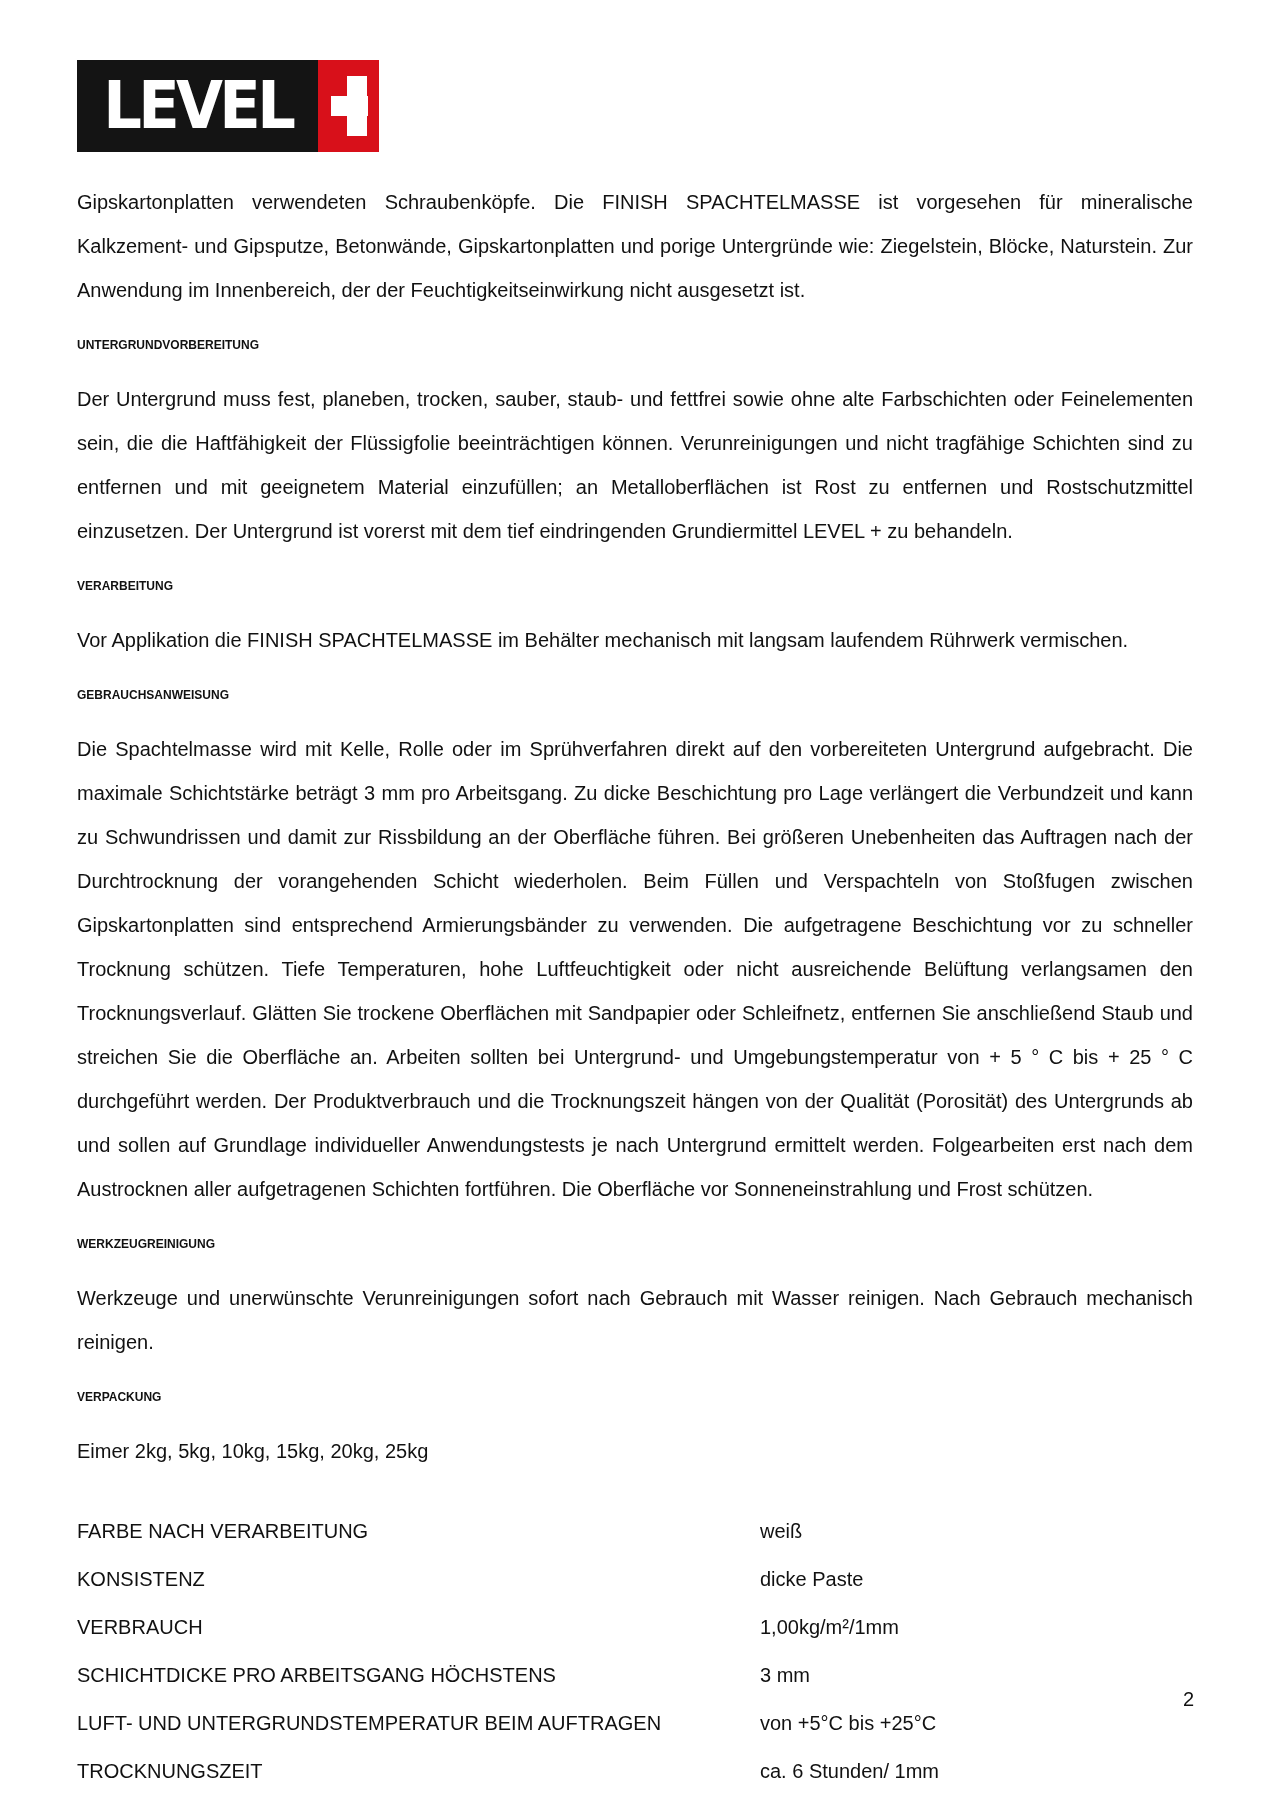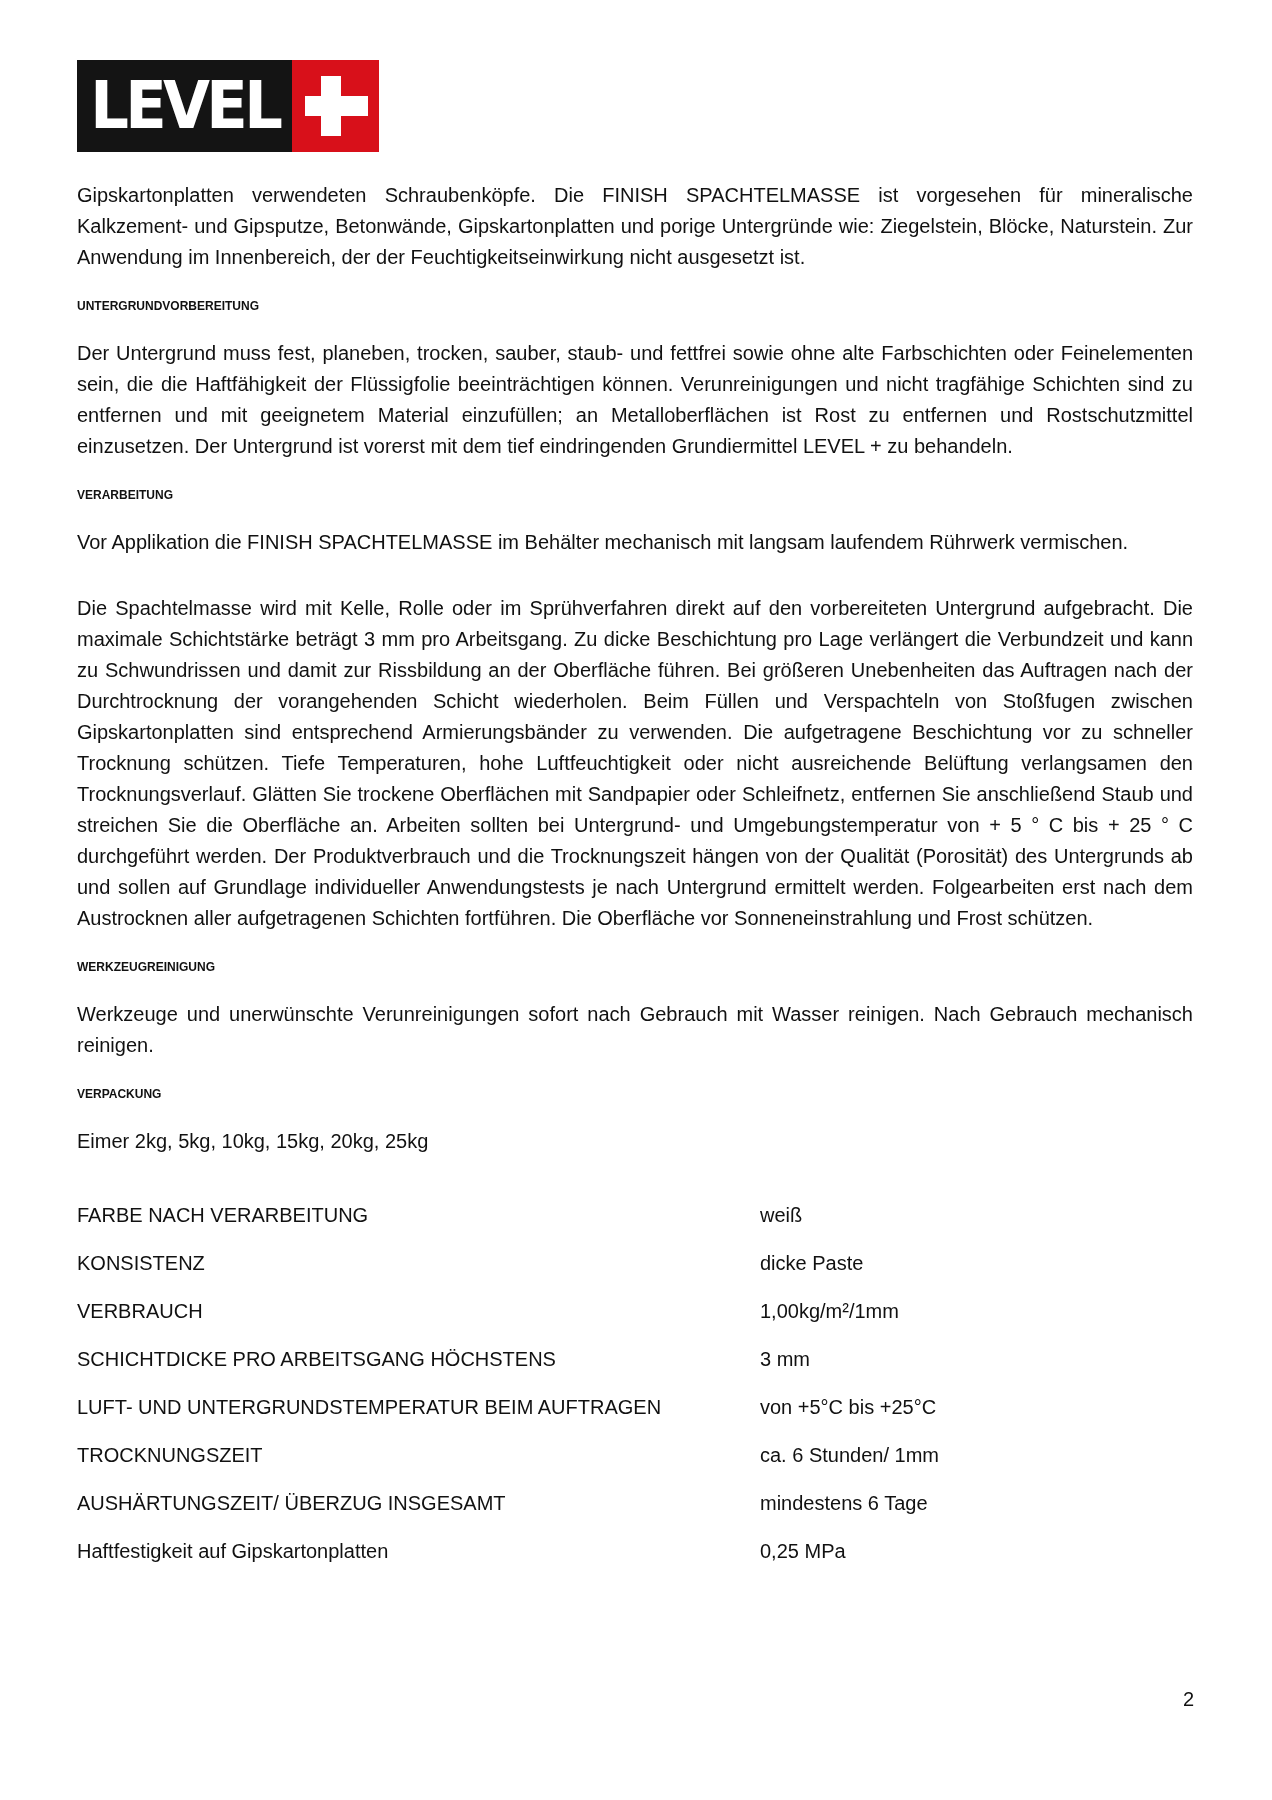--- a/index.html
+++ b/index.html
@@ -1,27 +1,27 @@
 <!DOCTYPE html>
 <html><head>
 <meta charset="utf-8">
 <style>
   html, body { margin: 0; padding: 0; background: #ffffff; }
   body { width: 1272px; height: 1800px; position: relative; overflow: hidden;
          font-family: "Liberation Sans", "DejaVu Sans", sans-serif; color: #111111; }
   .logo { position: absolute; left: 77px; top: 60px; width: 302px; height: 92px; display: flex; }
-  .logo-black { background: #141414; width: 215px; height: 100%; display: flex; align-items: center; justify-content: center; }
+  .logo-black { background: #141414; width: 241px; height: 100%; display: flex; align-items: center; justify-content: center; }
   .logo-text { color: #ffffff; font-family: "DejaVu Sans", sans-serif; font-weight: bold; font-size: 66px;
                letter-spacing: -4px; transform: scaleX(0.92); transform-origin: center; line-height: 1; }
   .logo-red { background: #d8101a; flex: 1; height: 100%; position: relative; }
   .plus-h { position: absolute; left: 13px; right: 11px; top: 36px; height: 20px; background: #fff; }
   .plus-v { position: absolute; top: 16px; bottom: 16px; left: 29px; width: 20px; background: #fff; }
 
   .content { position: absolute; left: 77px; top: 180px; width: 1116px; font-size: 20px; }
-  p.body { margin: 0; line-height: 31px; text-align: justify; }
+  p.body { margin: 0; line-height: 44px; text-align: justify; }
   h2.sec { margin: 0; font-size: 12px; font-weight: bold; line-height: 30px; }
   .gap-after-p { height: 18px; }
   .gap-after-h { height: 17px; }
 
   .tech { margin-top: 8px; }
   .tech-row { display: flex; height: 48px; align-items: flex-start; line-height: 30px; }
   .tech-label { width: 683px; }
   .tech-value { flex: 1; }
 
   .page-number { position: absolute; left: 1183px; top: 1688px; font-size: 20px; }
@@ -46,20 +46,21 @@
   <h2 class="sec">UNTERGRUNDVORBEREITUNG</h2>
   <div class="gap-after-h"></div>
   <p class="body">Der Untergrund muss fest, planeben, trocken, sauber, staub- und fettfrei sowie ohne alte Farbschichten oder Feinelementen sein, die die Haftfähigkeit der Flüssigfolie beeinträchtigen können. Verunreinigungen und nicht tragfähige Schichten sind zu entfernen und mit geeignetem Material einzufüllen; an Metalloberflächen ist Rost zu entfernen und Rostschutzmittel einzusetzen. Der Untergrund ist vorerst mit dem tief eindringenden Grundiermittel LEVEL + zu behandeln.</p>
   <div class="gap-after-p"></div>
 
   <h2 class="sec">VERARBEITUNG</h2>
   <div class="gap-after-h"></div>
   <p class="body">Vor Applikation die FINISH SPACHTELMASSE im Behälter mechanisch mit langsam laufendem Rührwerk vermischen.</p>
   <div class="gap-after-p"></div>
 
+  <h2 class="sec">GEBRAUCHSANWEISUNG</h2>
   <div class="gap-after-h"></div>
   <p class="body">Die Spachtelmasse wird mit Kelle, Rolle oder im Sprühverfahren direkt auf den vorbereiteten Untergrund aufgebracht. Die maximale Schichtstärke beträgt 3 mm pro Arbeitsgang. Zu dicke Beschichtung pro Lage verlängert die Verbundzeit und kann zu Schwundrissen und damit zur Rissbildung an der Oberfläche führen. Bei größeren Unebenheiten das Auftragen nach der Durchtrocknung der vorangehenden Schicht wiederholen. Beim Füllen und Verspachteln von Stoßfugen zwischen Gipskartonplatten sind entsprechend Armierungsbänder zu verwenden. Die aufgetragene Beschichtung vor zu schneller Trocknung schützen. Tiefe Temperaturen, hohe Luftfeuchtigkeit oder nicht ausreichende Belüftung verlangsamen den Trocknungsverlauf. Glätten Sie trockene Oberflächen mit Sandpapier oder Schleifnetz, entfernen Sie anschließend Staub und streichen Sie die Oberfläche an. Arbeiten sollten bei Untergrund- und Umgebungstemperatur von + 5 ° C bis + 25 ° C durchgeführt werden. Der Produktverbrauch und die Trocknungszeit hängen von der Qualität (Porosität) des Untergrunds ab und sollen auf Grundlage individueller Anwendungstests je nach Untergrund ermittelt werden. Folgearbeiten erst nach dem Austrocknen aller aufgetragenen Schichten fortführen. Die Oberfläche vor Sonneneinstrahlung und Frost schützen.</p>
   <div class="gap-after-p"></div>
 
   <h2 class="sec">WERKZEUGREINIGUNG</h2>
   <div class="gap-after-h"></div>
   <p class="body">Werkzeuge und unerwünschte Verunreinigungen sofort nach Gebrauch mit Wasser reinigen. Nach Gebrauch mechanisch reinigen.</p>
   <div class="gap-after-p"></div>
 
   <h2 class="sec">VERPACKUNG</h2>

